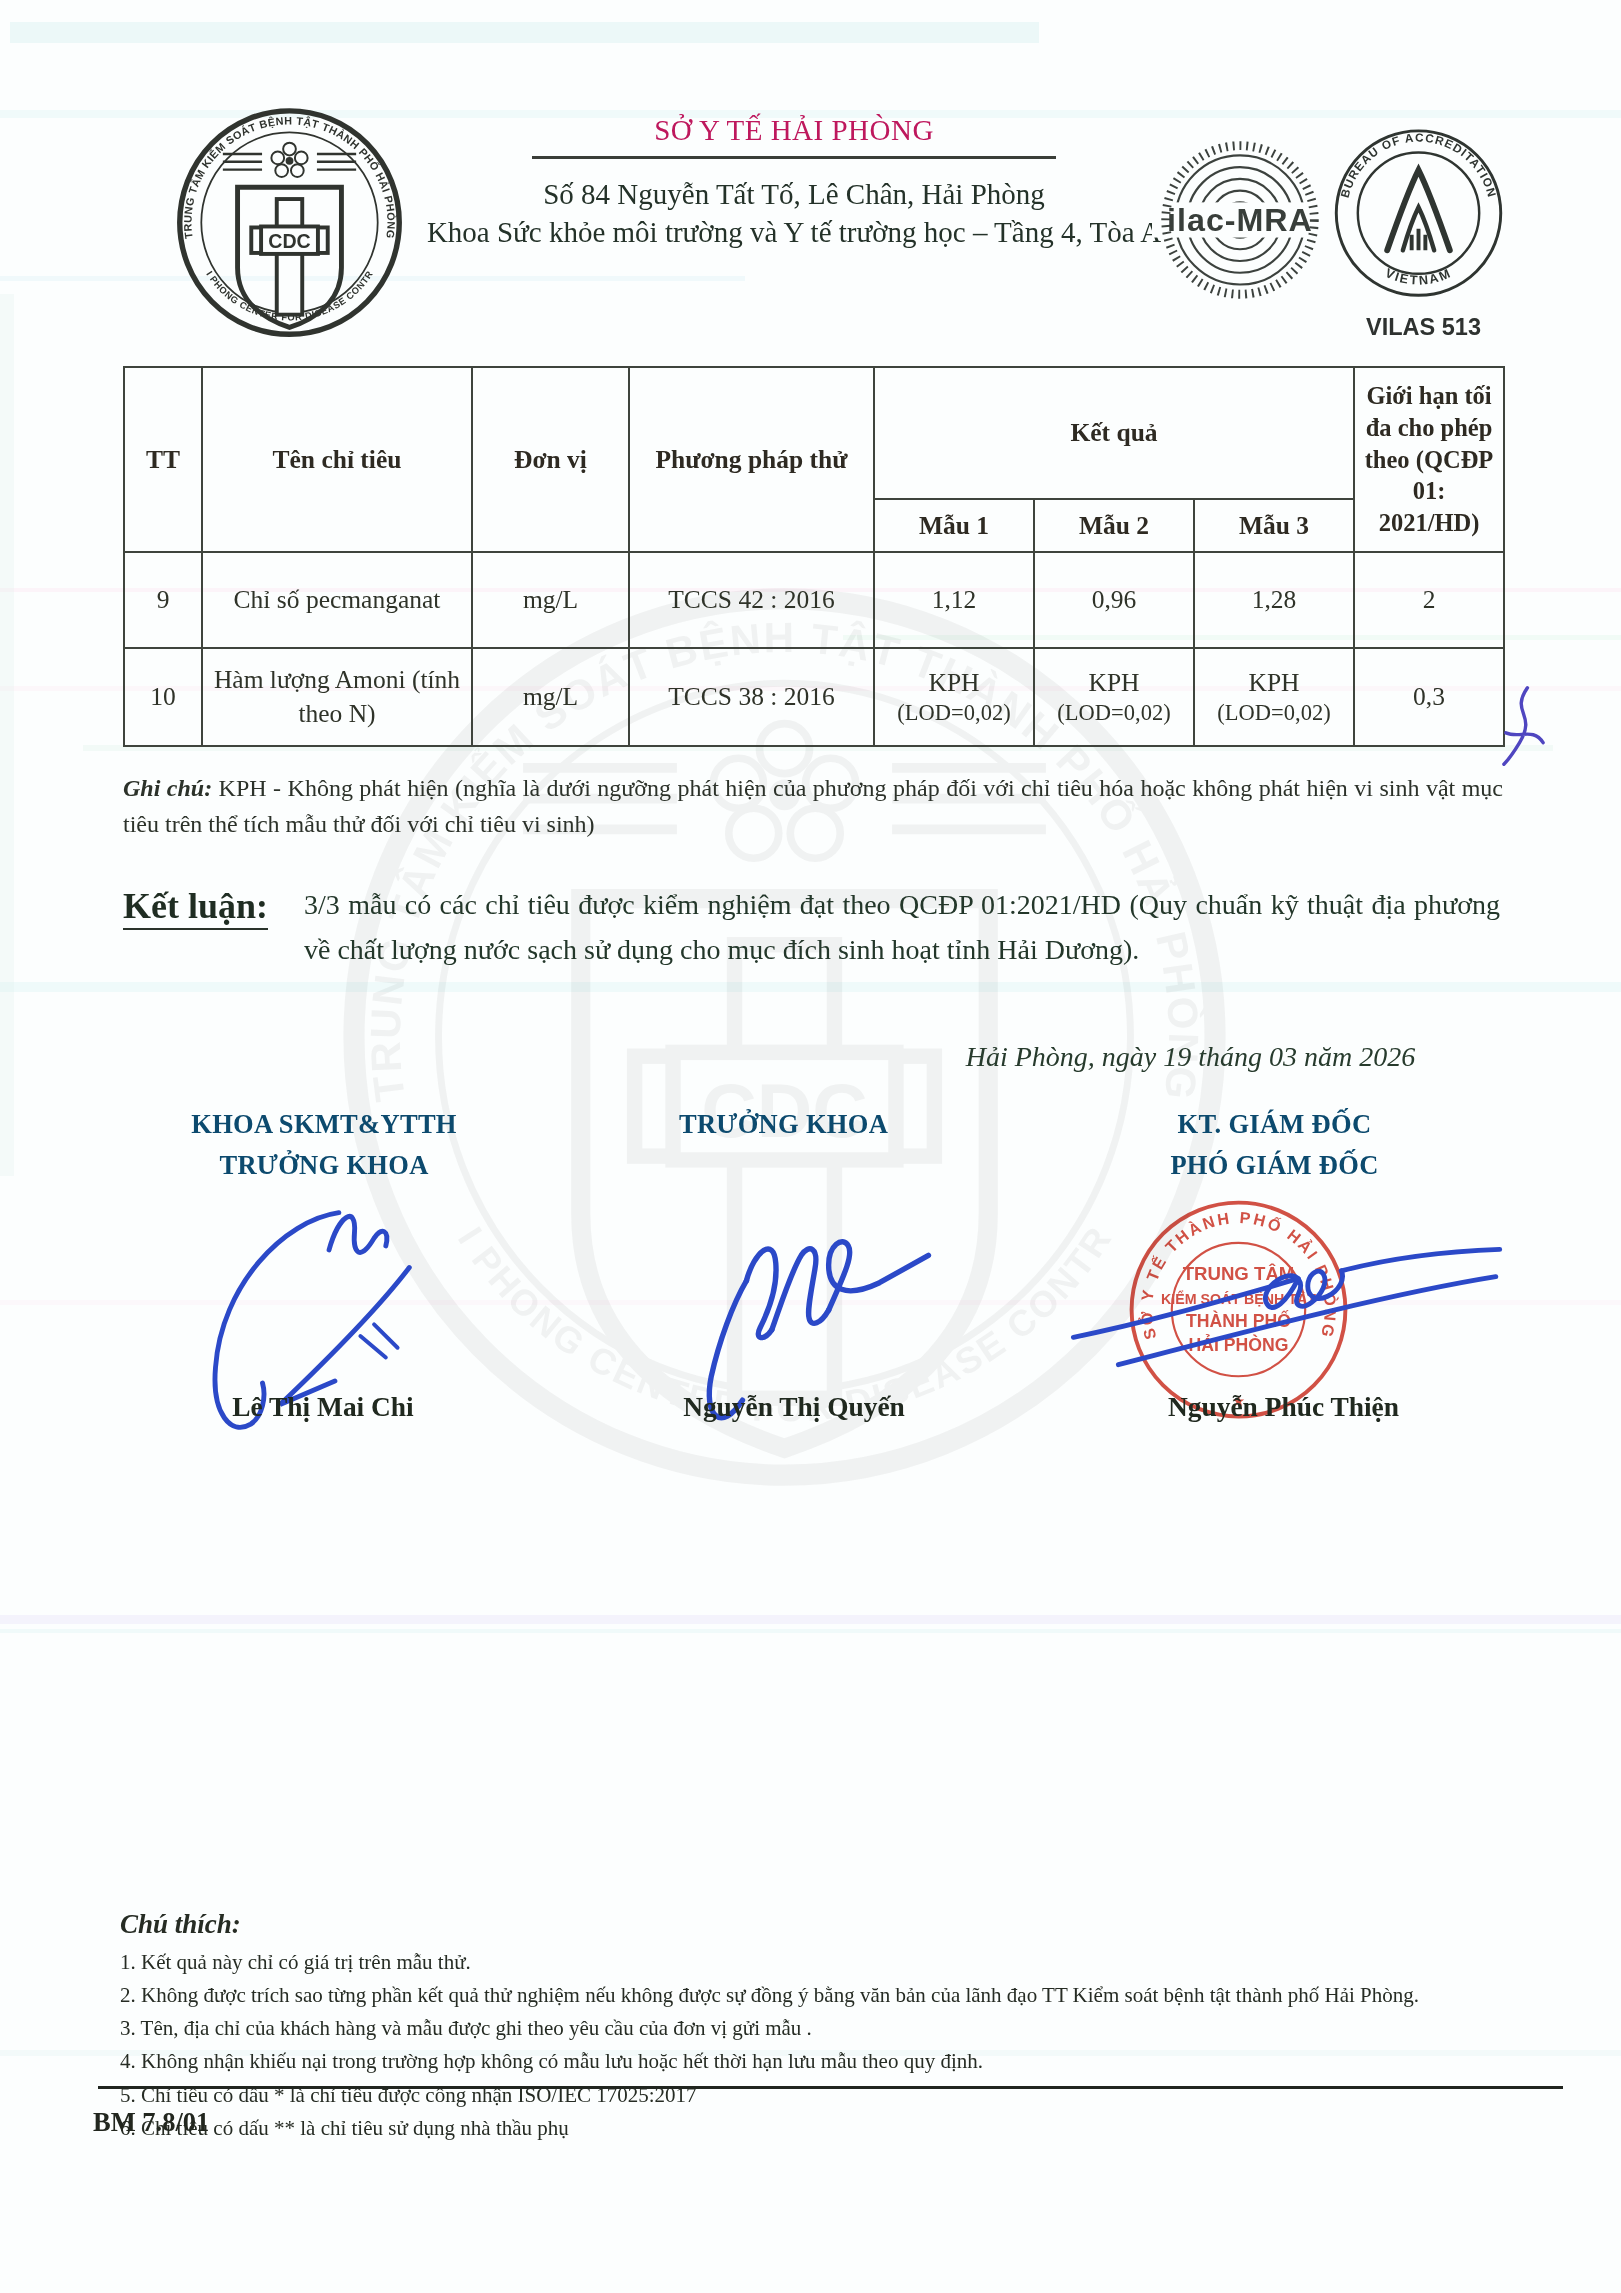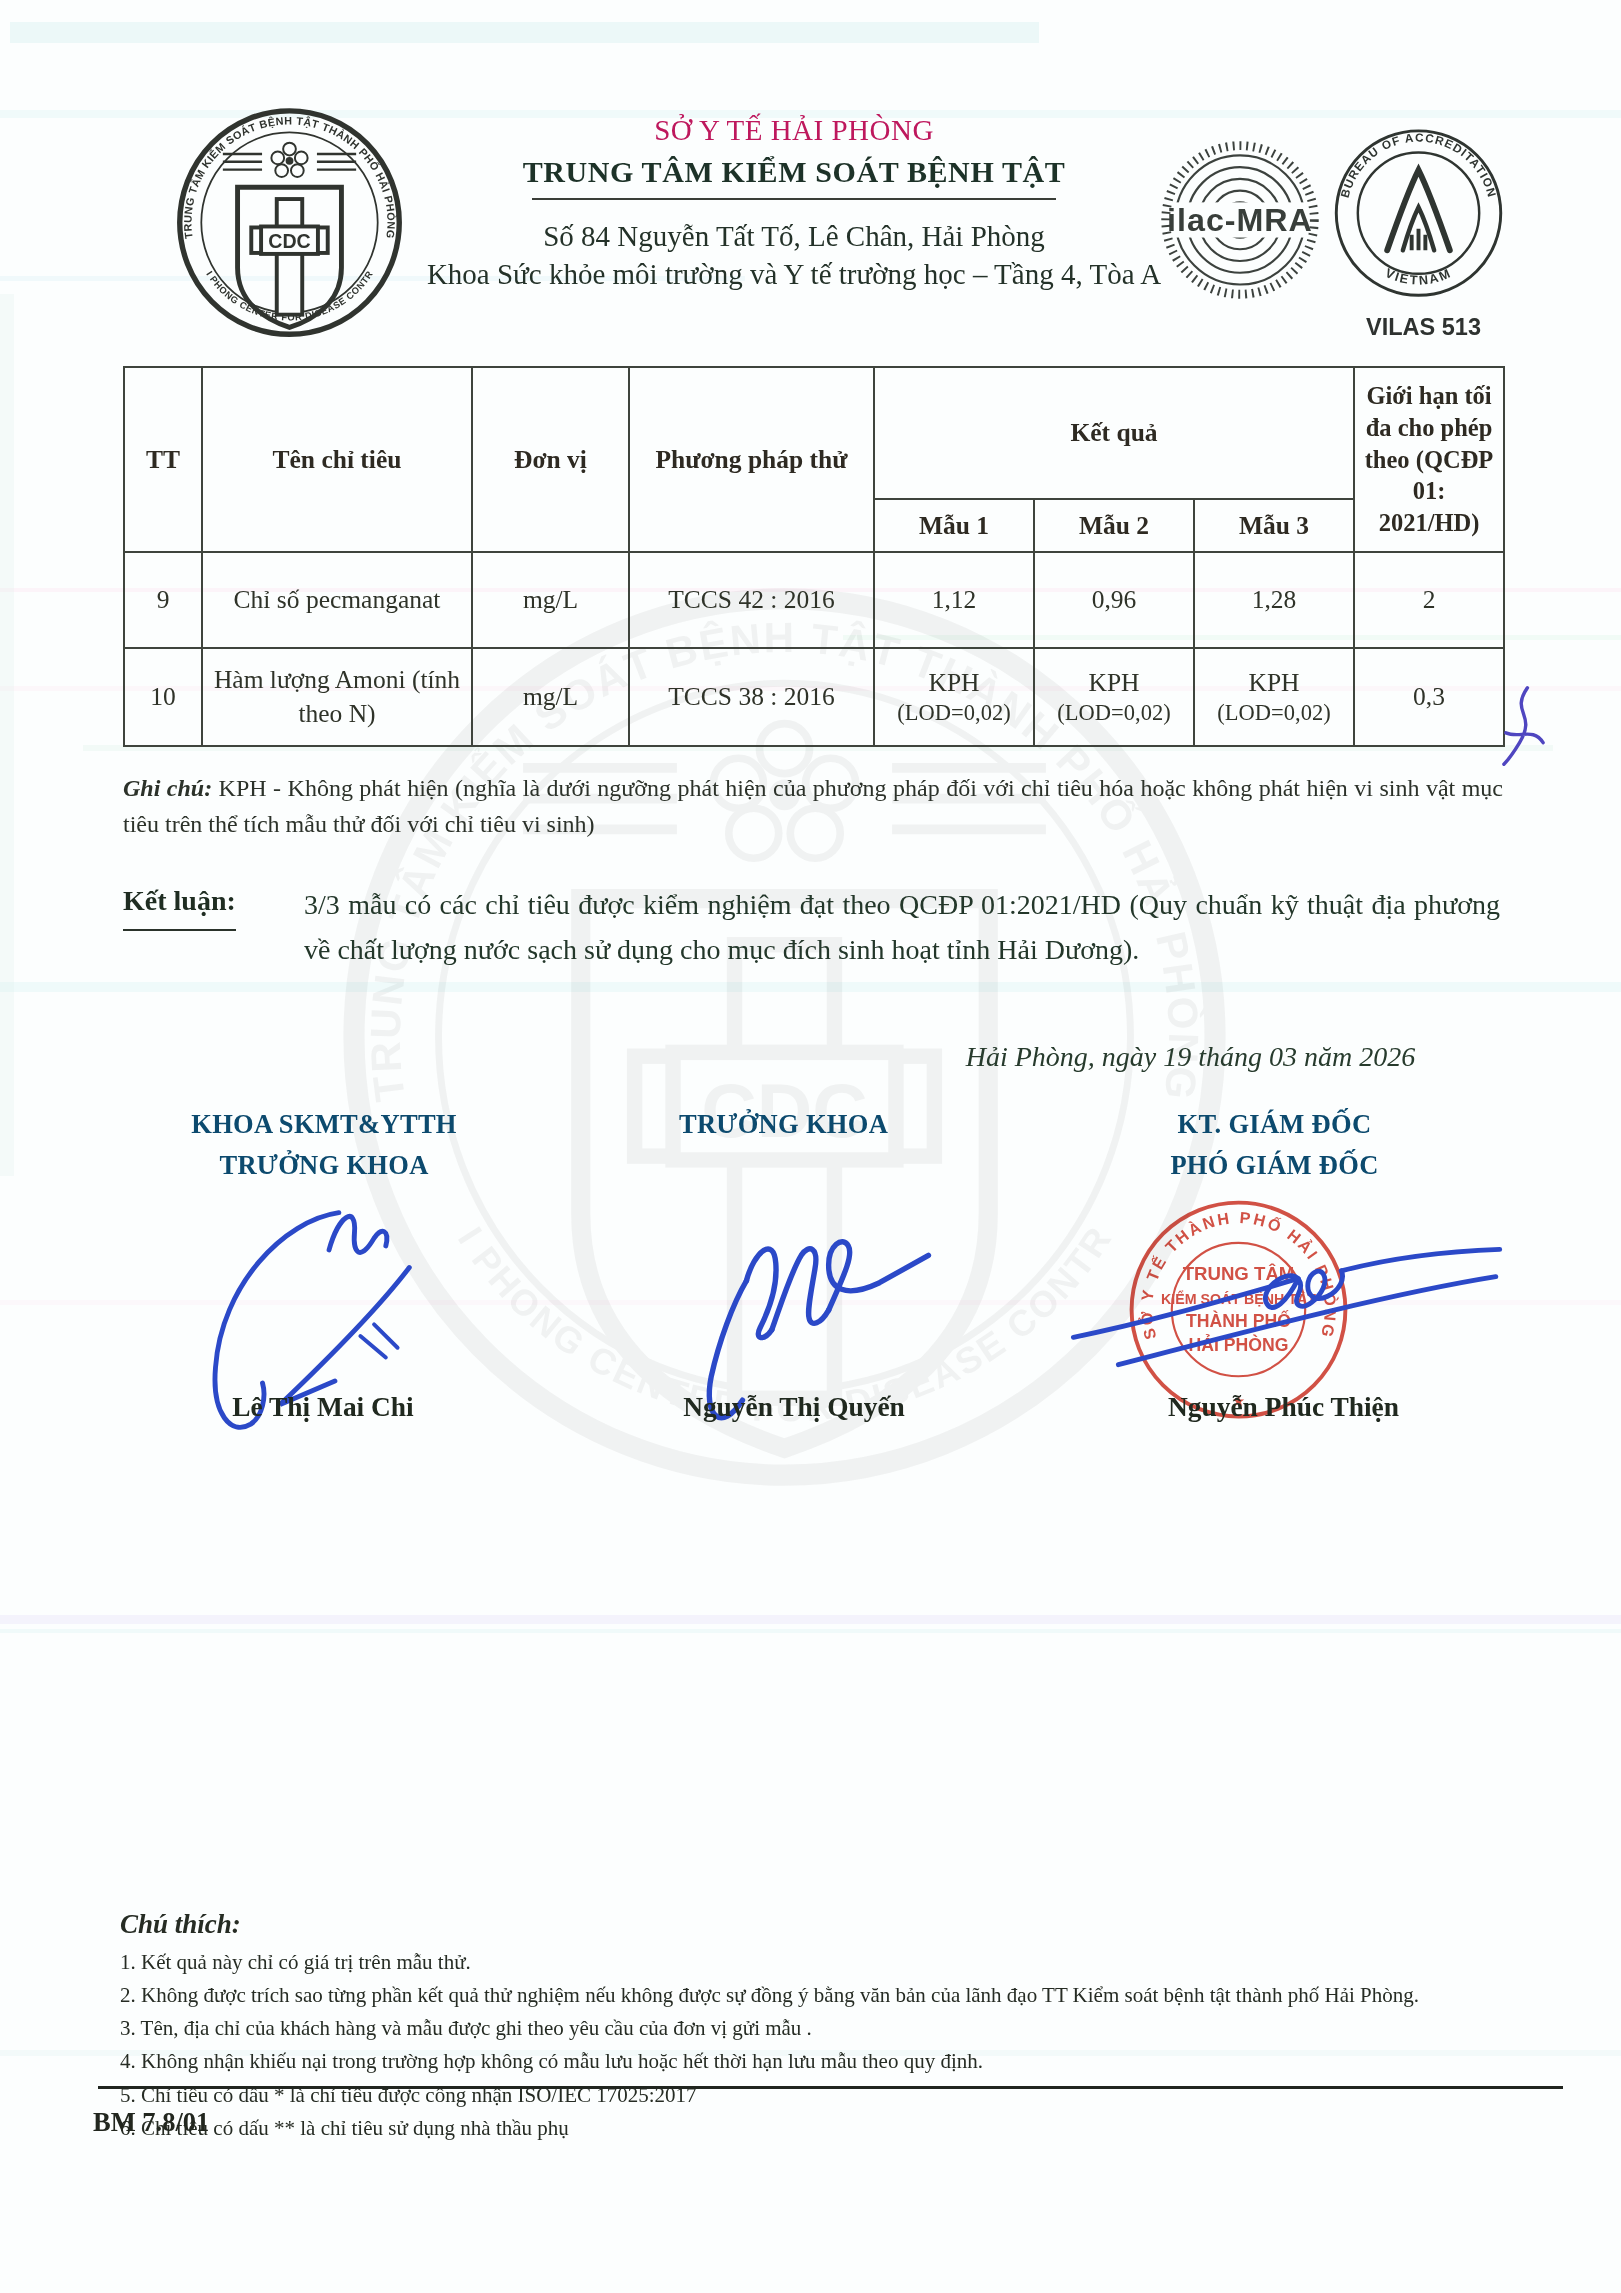--- a/index.html
+++ b/index.html
@@ -27,22 +27,22 @@
   }
   table.results th,table.results td{border:2px solid #3f443d;padding:3.9px 7.8px;vertical-align:middle;text-align:center;}
   table.results thead th{font-weight:bold;color:#2e2a22;}
   th.limit-h{font-size:24.5px;line-height:1.3;padding:3.9px 9.8px;}
   tr.hrow1{height:132px;} tr.hrow2{height:53px;}
   tr.drow1{height:96px;} tr.drow2{height:98px;padding-left:35px;}
   td.name-cell{text-align:left;padding:7.8px 39px 7.8px 11.8px;line-height:1.35;}
   .lod{display:block;font-size:22.5px;margin-top:2px;}
   .note{left:123px;top:770px;width:1380px;font-size:24px;line-height:1.5;text-align:justify;color:#2c322a;}
   .note .lbl{font-weight:bold;font-style:italic;}
-  .concl-lbl{left:123px;top:885px;font-size:28px;font-weight:bold;color:#1f2d22;
-    border-bottom:2.9px solid #2a332b;padding-bottom:12px;}
+  .concl-lbl{left:123px;top:885px;font-size:36px;font-weight:bold;color:#1f2d22;
+    border-bottom:2.9px solid #2a332b;padding-bottom:1px;}
   .concl-txt{left:304px;top:882px;width:1196px;font-size:28px;line-height:1.62;text-align:justify;color:#23372a;}
   .dateline{left:872px;top:1041px;width:637px;text-align:center;font-style:italic;font-size:28px;color:#273b2d;}
   .sigtitle{top:1104px;text-align:center;font-weight:bold;font-size:26.5px;line-height:1.55;color:#0c4a6e;letter-spacing:0.3px;}
   .sigtitle.a{left:118px;width:412px;}
   .sigtitle.b{left:568px;width:431px;}
   .sigtitle.c{left:1059px;width:431px;}
   .signame{top:1392px;text-align:center;font-weight:bold;font-size:27.4px;color:#20291f;}
   .signame.a{left:137px;width:372px;}
   .signame.b{left:588px;width:412px;}
   .signame.c{left:1068px;width:431px;}
@@ -105,21 +105,20 @@
 
       <rect x="112" y="98" width="26" height="118" stroke-width="4" fill="#fcfefe"></rect>
       <rect x="86" y="127" width="78" height="26" stroke-width="4" fill="#fcfefe"></rect>
       <rect x="96" y="126" width="58" height="28" stroke-width="4" fill="#fcfefe"></rect>
       <text x="125" y="148" text-anchor="middle" font-size="20" font-weight="bold" fill="#30342f" stroke="none">CDC</text>
     </g>
   </svg>
 
   <div class="hdr-center">
     <div class="h-dept">SỞ Y TẾ HẢI PHÒNG</div>
-    <div class="h-org">TRUNG TÂM KIỂM SOÁT BỆNH TẬT</div>
     <div class="h-rule"></div>
     <div class="h-addr">Số 84 Nguyễn Tất Tố, Lê Chân, Hải Phòng</div>
     <div class="h-div">Khoa Sức khỏe môi trường và Y tế trường học – Tầng 4, Tòa A</div>
   </div>
 
   <svg style="left:1152px;top:130px;" width="176" height="176" viewBox="0 0 180 180">
     <g fill="none" stroke="#3c423e">
       <circle cx="90" cy="92" r="18" stroke-width="2.2"></circle>
       <circle cx="90" cy="92" r="30" stroke-width="2.2"></circle>
       <circle cx="90" cy="92" r="42" stroke-width="2.2"></circle>

